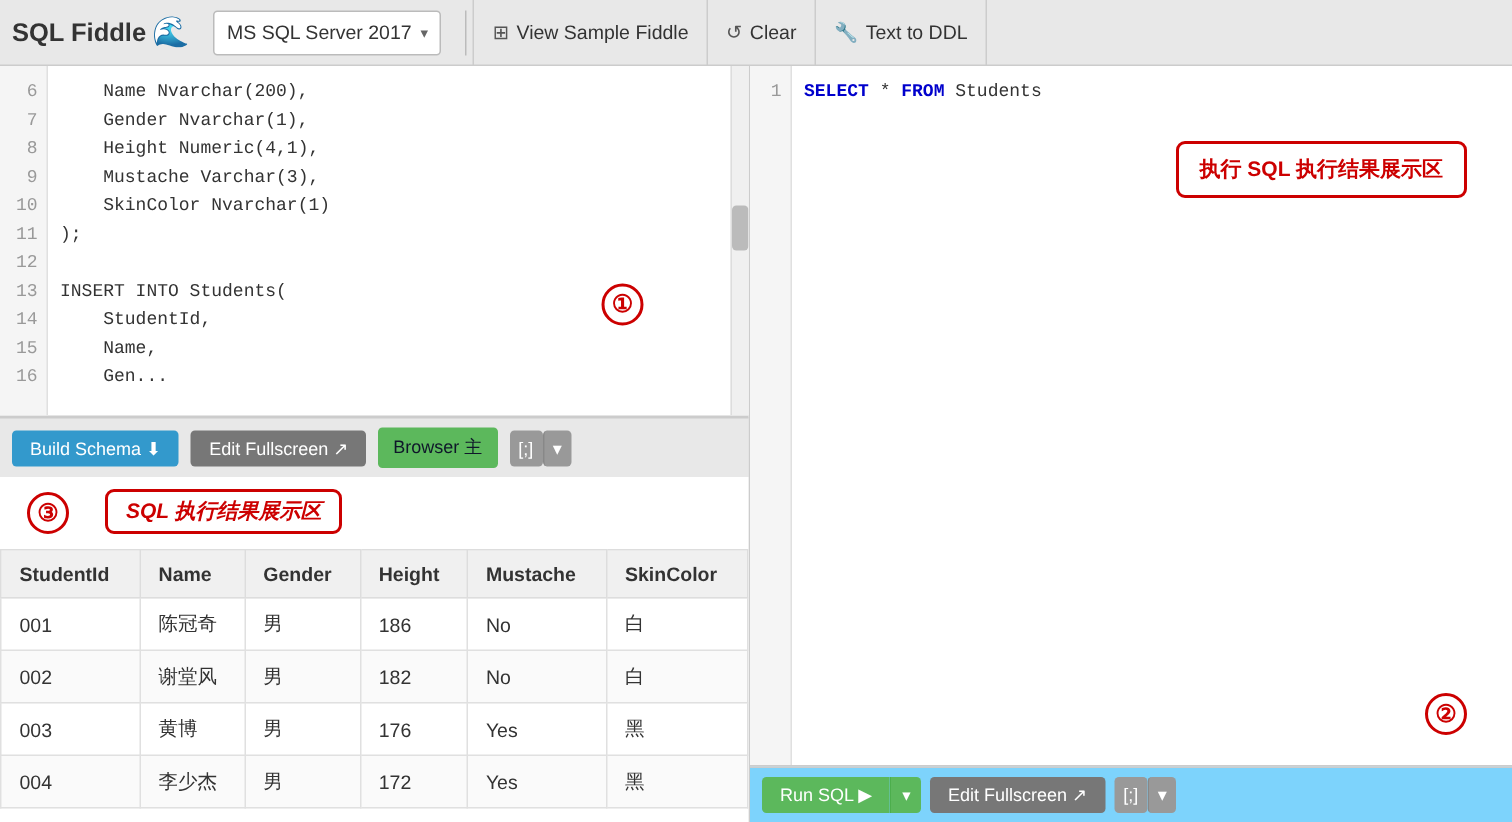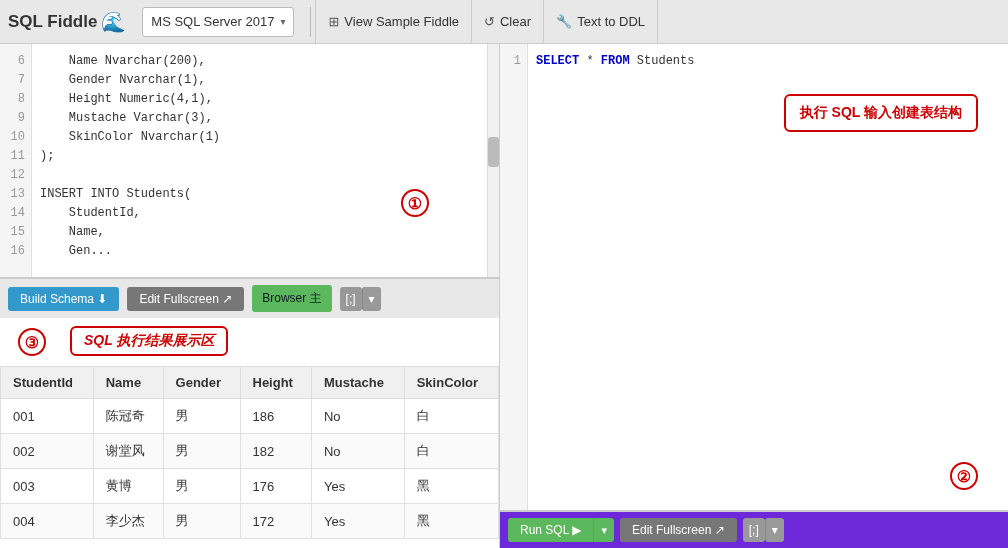--- a/index.html
+++ b/index.html
@@ -290,21 +290,21 @@
       color: #cc0000;
       font-size: 14px;
       font-weight: bold;
       pointer-events: none;
     }
 
     .right-btns {
       display: flex;
       align-items: center;
       padding: 6px 8px;
-      background: #6d28d9;
+      background: #7dd3fc;
       gap: 6px;
       border-top: 1px solid #ccc;
     }
     .btn-green-run {
       background: #5cb85c;
       color: white;
       border: none;
       border-radius: 3px 0 0 3px;
       padding: 5px 12px;
       cursor: pointer;
@@ -497,21 +497,21 @@
           <div>1</div>
         </div>
         <div class="right-code-content">
           <span class="sql-kw">SELECT</span>
           <span> * </span>
           <span class="sql-kw">FROM</span>
           <span> Students</span>
         </div>
       </div>
 
-      <div class="right-callout">执行 SQL 输入创建表结构</div>
+      <div class="right-callout">执行 SQL 执行结果展示区</div>
 
       <div class="circle-num" style="position:absolute; bottom:20px; right:30px;">②</div>
     </div>
 
     <div class="right-btns">
       <div class="btn-group">
         <button class="btn-green-run">
           <span>Run SQL ▶</span>
         </button>
         <button class="btn-green-dd">

